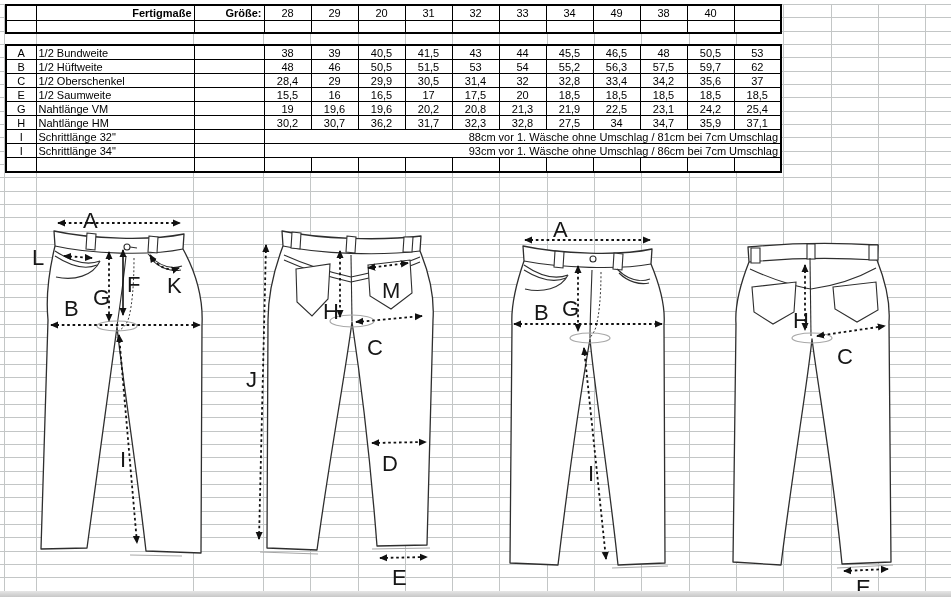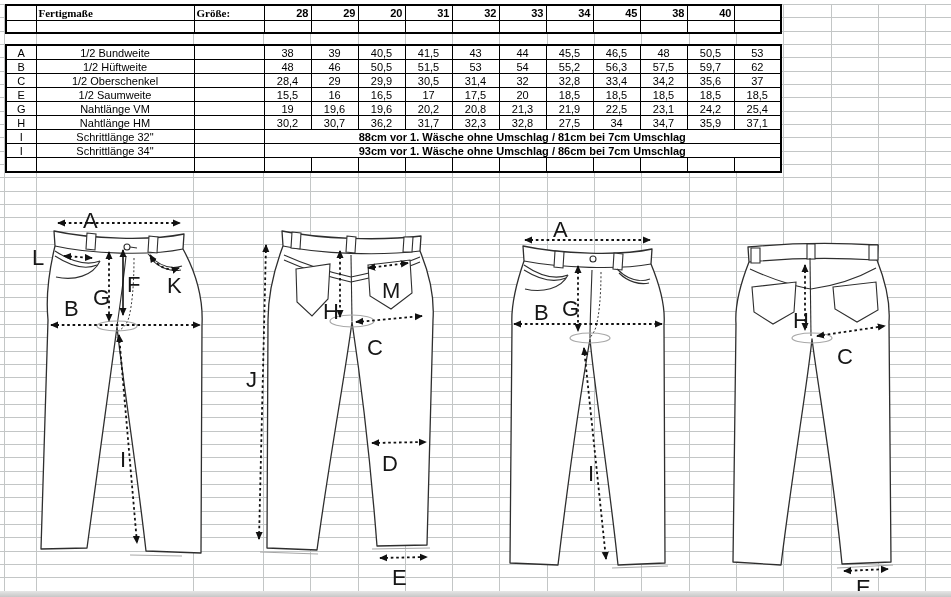--- a/index.html
+++ b/index.html
@@ -17,25 +17,25 @@
   table.xl{position:absolute;border-collapse:collapse;table-layout:fixed;background:#fff;}
   table.xl{border:2px solid #000;}
   table.xl td{border:1px solid #000;font-size:11px;line-height:12px;padding:0 2px;
               overflow:hidden;white-space:nowrap;background:#fff;height:13px;}
   .t1{left:5px;top:4px;}
   .t1 tr:nth-child(1) td{height:14px;}
   .t1 tr:nth-child(2) td{height:11px;}
   .t2{left:5px;top:44px;}
   .t2 td{height:13.6px;}
   td.key{text-align:center;}
-  td.name{text-align:center;padding-left:4px;margin-left:10px;}
+  td.name{text-align:left;padding-left:4px;margin-left:10px;}
   td.val{text-align:center;}
-  td.hsize{text-align:right;font-weight:bold;}
-  td.hname{font-weight:bold;text-align:left;padding-left:4px;font-family:Liberation Serif, serif;}
-  td.spanv{text-align:center;font-weight:bold;}
+  td.hsize{text-align:center;font-weight:normal;}
+  td.hname{font-weight:bold;text-align:right;padding-left:4px;}
+  td.spanv{text-align:right;}
   
   .title{position:absolute;left:330px;top:186px;width:300px;text-align:center;
          font-family:"DejaVu Serif",serif;font-weight:bold;font-size:20px;
          color:#c41212;letter-spacing:.5px;}
   
   svg.fig{position:absolute;overflow:visible;}
   .outline{fill:#fff;stroke:#2e2e2e;stroke-width:1.3;stroke-linejoin:round;}
   .seam{fill:none;stroke:#2e2e2e;stroke-width:1.1;}
   .pocket{fill:#fff;stroke:#2e2e2e;stroke-width:1.1;}
   .stitch{fill:none;stroke:#3a3a3a;stroke-width:1;stroke-dasharray:2 2;}
@@ -78,21 +78,21 @@
       <td class="key"></td>
       <td class="hname">Fertigmaße</td>
       <td class="hname">Größe:</td>
       <td class="hsize">28</td>
       <td class="hsize">29</td>
       <td class="hsize">20</td>
       <td class="hsize">31</td>
       <td class="hsize">32</td>
       <td class="hsize">33</td>
       <td class="hsize">34</td>
-      <td class="hsize">45</td>
+      <td class="hsize">49</td>
       <td class="hsize">38</td>
       <td class="hsize">40</td>
       <td class="hsize"></td>
     </tr>
     <tr>
       <td></td>
           <td></td>
       <td></td>
           <td></td>
       <td></td>

